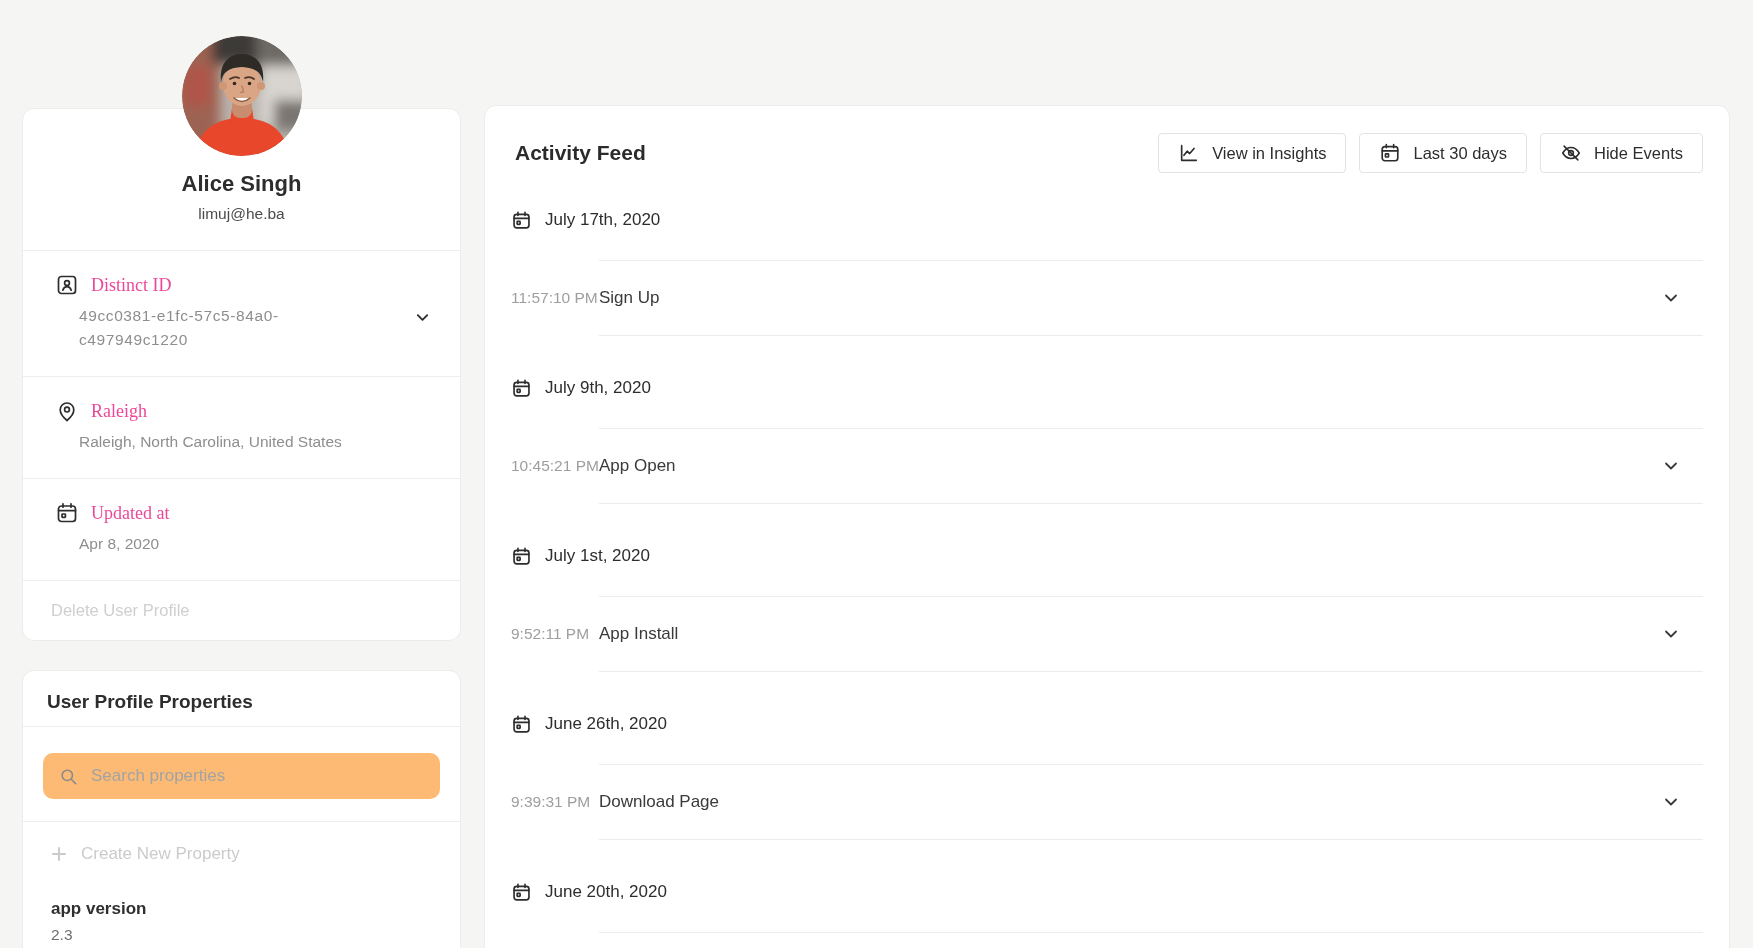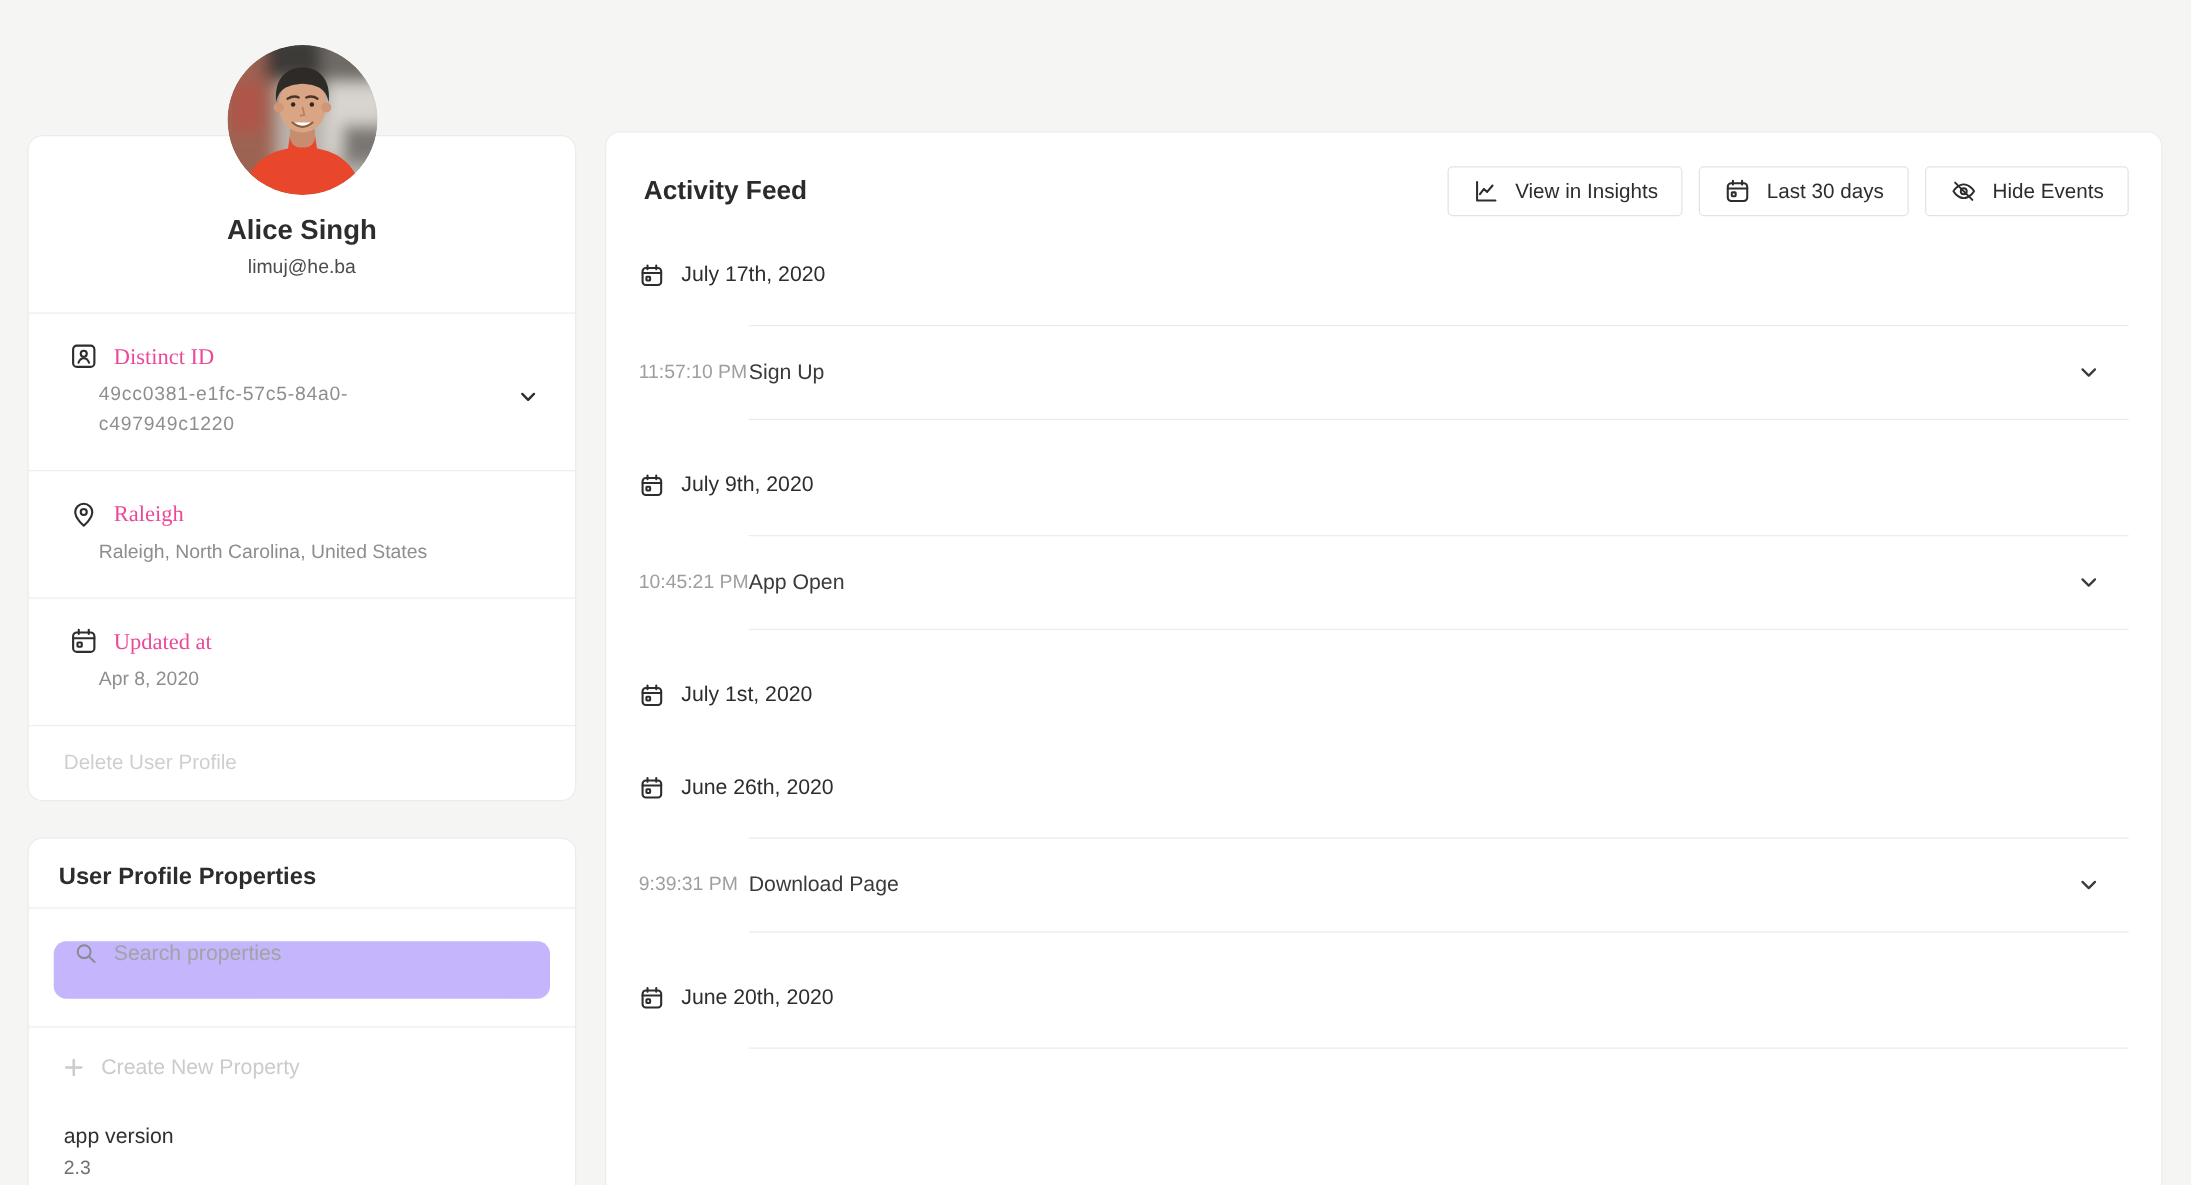--- a/index.html
+++ b/index.html
@@ -29,33 +29,33 @@
   .row-label { font-size:18px; color:#ec4899;font-family:Liberation Serif, serif; }
   .row-values { margin-left:24px; margin-top:7px; font-size:15.5px; color:#8e8e8e; line-height:24px; }
   .id-text { letter-spacing:0.6px; }
   .row-chevron { position:absolute; right:30px; top:50%; transform:translateY(-4px); cursor:pointer; }
   .row-chevron svg { width:15px; height:15px; }
   .delete-row { border-top:1px solid #eeeeee; padding:20px 28px; font-size:16.5px; color:#cfcfcf; cursor:pointer; }
   .props-card { margin-top:29px; height:400px; border-bottom-left-radius:0; border-bottom-right-radius:0; }
   .props-title { padding:20px 24px 13px; font-size:19px; font-weight:bold; border-bottom:1px solid #eeeeee; }
   .search-section { padding:26px 20px 22px; border-bottom:1px solid #eeeeee; }
   .search-box {
-    display:flex; align-items:flex-start; gap:13px;
-    background:#c4b5fd; border-radius:10px; height:46px; padding:0 16px;
+    display:flex; align-items:center; gap:13px;
+    background:#fdba74; border-radius:10px; height:46px; padding:0 16px;
   }
   .search-box svg { width:19px; height:19px; flex:0 0 19px; }
   .search-box input {
     border:none; outline:none; background:transparent; flex:1;
     font-family:"Liberation Sans", sans-serif; font-size:17px; color:#444;
   }
   .search-box input::placeholder { color:#a3a3a3; }
   .create-row { padding:22px 28px; display:flex; align-items:center; gap:14px; color:#cbcbcb; font-size:17px; cursor:pointer; }
   .create-row svg { width:16px; height:16px; }
   .prop-item { margin:0 0 0 0; padding:12px 28px 24px; border-bottom:1px solid #eeeeee; }
-  .prop-name { font-size:17px; font-weight:normal; color:#2f2f2f; line-height:22px; }
+  .prop-name { font-size:17px; font-weight:bold; color:#2f2f2f; line-height:22px; }
   .prop-value { margin-top:5px; font-size:15.5px; color:#6f6f6f; line-height:20px; }
   
   .activity-card {
     position:absolute; left:484px; top:105px; width:1246px; height:900px;
     padding:24px 26px 0 26px;
   }
   .activity-header { display:flex; justify-content:space-between; align-items:center; height:46px; padding-left:4px; }
   .activity-title { font-size:21px; font-weight:bold; color:#2b2b2b; }
   .header-buttons { display:flex; gap:13px; }
   .hbtn {
@@ -295,20 +295,33 @@
 
   <div class="feed-group">
     <div class="date-header">
       <svg viewBox="0 0 24 24" fill="none" stroke="#2d2d2d" stroke-width="1.9">
         <rect x="3.5" y="5" width="17" height="15.5" rx="3"></rect>
         <path d="M8 2.8v3.4M16 2.8v3.4M3.5 9.6h17" stroke-linecap="round"></path>
         <rect x="7" y="13" width="3.4" height="3.4" rx="0.6"></rect>
       </svg>
       <span class="date-label">July 1st, 2020</span>
     </div>
+    <div class="event-rows">
+  <div class="event-row">
+    <div class="event-time">9:52:11 PM</div>
+    <div class="event-main">
+      <span class="event-name">App Install</span>
+      <span class="event-chevron">
+        <svg viewBox="0 0 16 16" fill="none" stroke="#3a3a3a" stroke-width="1.8" stroke-linecap="round" stroke-linejoin="round">
+                  <path d="M3 5.5l5 5 5-5"></path>
+                </svg>
+      </span>
+    </div>
+  </div>
+</div>
   </div>
 
   <div class="feed-group">
     <div class="date-header">
       <svg viewBox="0 0 24 24" fill="none" stroke="#2d2d2d" stroke-width="1.9">
         <rect x="3.5" y="5" width="17" height="15.5" rx="3"></rect>
         <path d="M8 2.8v3.4M16 2.8v3.4M3.5 9.6h17" stroke-linecap="round"></path>
         <rect x="7" y="13" width="3.4" height="3.4" rx="0.6"></rect>
       </svg>
       <span class="date-label">June 26th, 2020</span>

